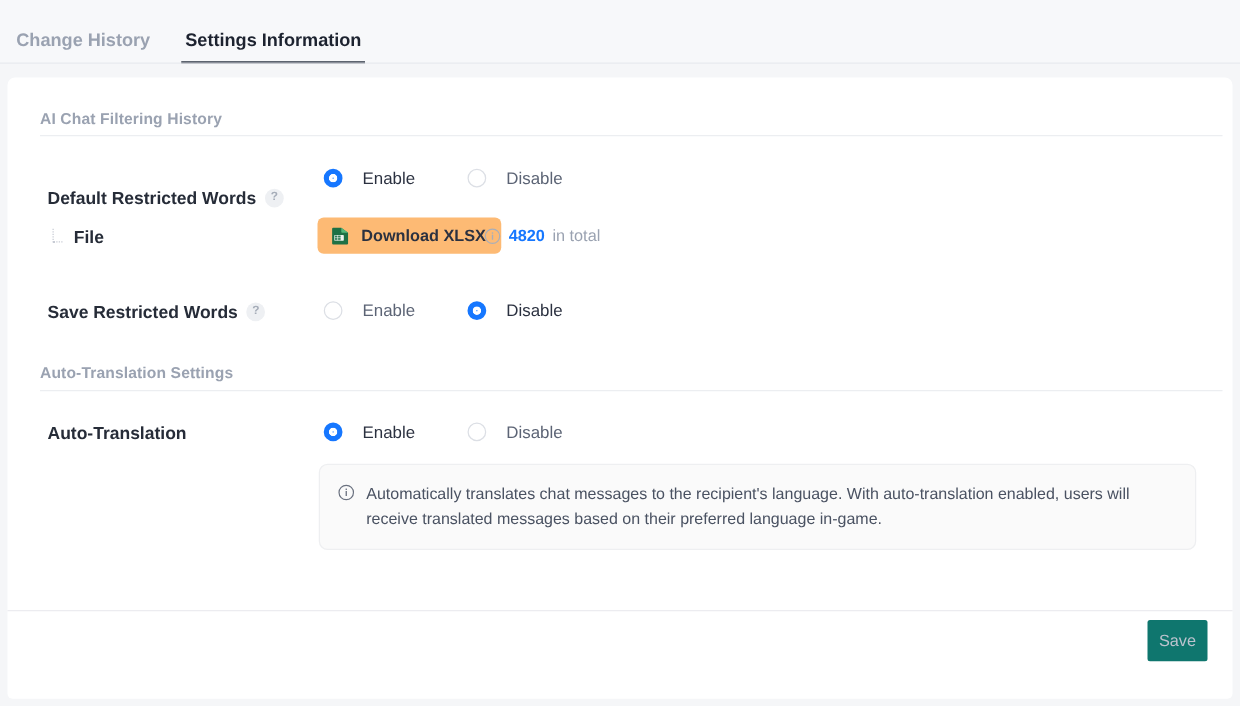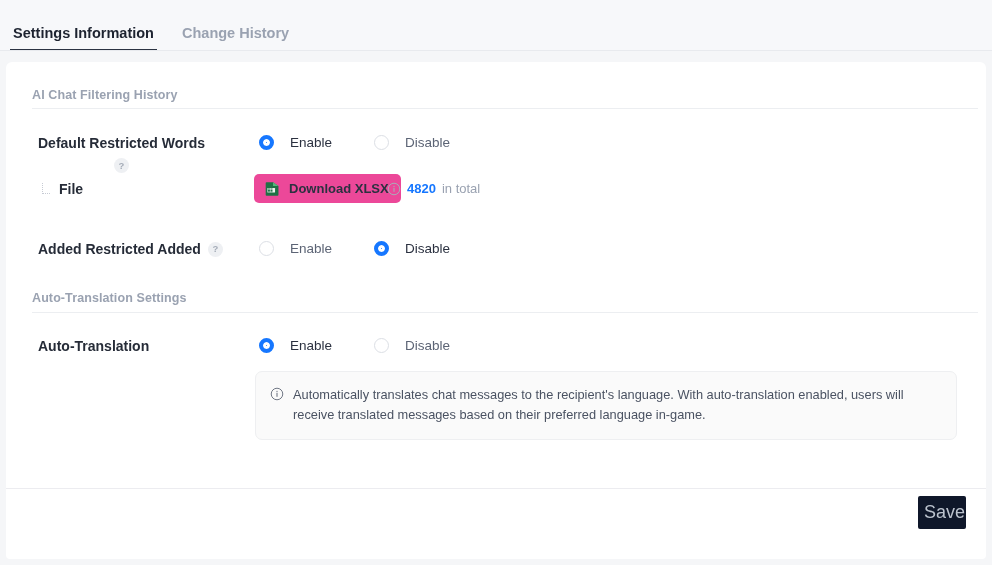--- a/index.html
+++ b/index.html
@@ -183,21 +183,21 @@
   .radio-opt.off-label .radio-text {
     color: #5c6475;
   }
 
   
   .dl-btn {
     position: absolute;
     display: inline-flex;
     align-items: center;
     gap: 8px;
-    background: #ec4899;
+    background: #fdba74;
     border-radius: 5px;
     padding: 6px 12px 6px 10px;
     cursor: pointer;
     border: none;
     font-family: inherit;
   }
   .dl-label {
     font-size: 13px;
     font-weight: 700;
     color: #2b3140;
@@ -266,51 +266,51 @@
     box-sizing: border-box;
   }
   .save-btn-wrap {
     position: absolute;
     right: 20px;
     top: 434px;
   }
   .save-btn2 {
     width: 48px;
     height: 33px;
-    background: #0f172a;
+    background: #0f766e;
     border: none;
     border-radius: 2px;
     color: #bcc3ce;
-    font-size: 18px;
+    font-size: 13px;
     font-family: inherit;
     cursor: default;
   }
 </style>
 </head>
 <body>
 
 <div class="tabbar">
   <div class="tabs">
+    <div class="tab inactive">
+      <span>Change History</span>
+    </div>
     <div class="tab active">
       <span>Settings Information</span>
-    </div>
-    <div class="tab inactive">
-      <span>Change History</span>
     </div>
   </div>
   <div class="tabbar-underline"></div>
 </div>
 
 <div class="card">
   <div class="card-body">
 
     <div class="section-head" style="top:26px;">AI Chat Filtering History</div>
     <div class="section-rule" style="top:46px;"></div>
 
-    <div class="row-label" style="left:32px; top:73px;flex-direction:column;">
+    <div class="row-label" style="left:32px; top:88px;">
       <span>Default Restricted Words</span>
       <span class="help-badge">?</span>
     </div>
 
     <div class="radio-group" style="left:253px; top:73px;">
       <label class="radio-opt" style="margin-right:42px;">
         <span class="radio-dot on"></span>
         <span class="radio-text">Enable</span>
       </label>
       <label class="radio-opt off-label">
@@ -345,21 +345,21 @@
       <svg class="info-circle" viewBox="0 0 16 16">
         <circle cx="8" cy="8" r="6.6" fill="none" stroke="#a8aeb9" stroke-width="1.1"></circle>
         <rect x="7.4" y="6.6" width="1.2" height="4.6" fill="#a8aeb9"></rect>
         <rect x="7.4" y="4.4" width="1.2" height="1.3" fill="#a8aeb9"></rect>
       </svg>
       <span class="total-num">4820</span>
       <span class="total-suffix">in total</span>
     </div>
 
     <div class="row-label" style="left:32px; top:179px;">
-      <span>Added Restricted Added</span>
+      <span>Save Restricted Words</span>
       <span class="help-badge">?</span>
     </div>
 
     <div class="radio-group" style="left:253px; top:179px;">
       <label class="radio-opt off-label" style="margin-right:42px;">
         <span class="radio-dot off"></span>
         <span class="radio-text">Enable</span>
       </label>
       <label class="radio-opt">
         <span class="radio-dot on"></span>

